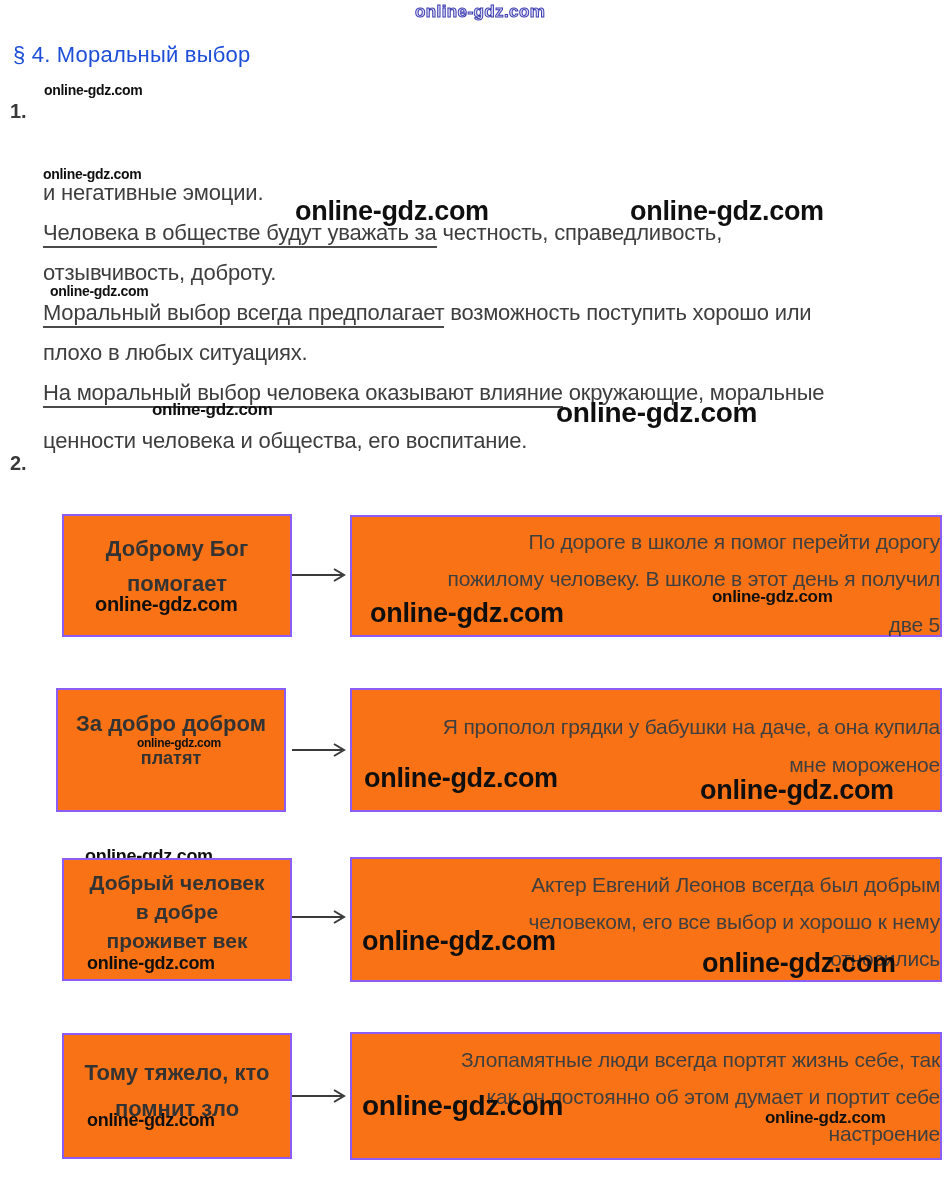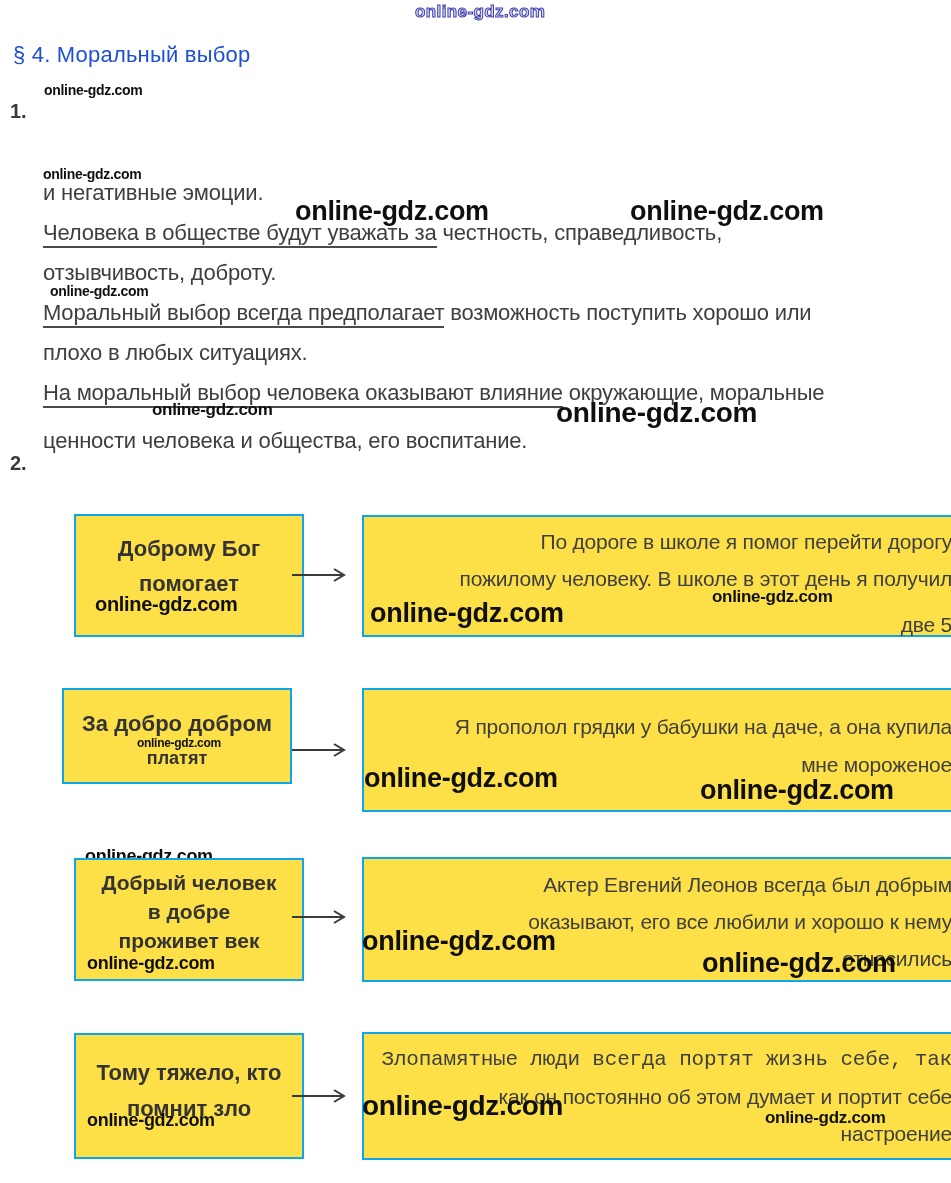--- a/index.html
+++ b/index.html
@@ -15,21 +15,21 @@
     -webkit-text-stroke:1px #3d3db2;
     font-weight:bold;letter-spacing:0.4px;
   }
   
   .heading{font-size:22px;font-weight:normal;color:#1d4ed8;letter-spacing:0.2px;}
   .tasknum{font-size:20px;font-weight:bold;color:#3a3a3a;}
   
   .pline{position:absolute;left:43px;font-size:22px;color:#3e3e3e;white-space:nowrap;letter-spacing:-0.2px;}
   .u{border-bottom:2px solid #4a4a4a;padding-bottom:1px;}
   
-  .dbox{position:absolute;border:2px solid #0ea5e9;background:#fde047;box-sizing:border-box;margin-left:12px;}
+  .dbox{position:absolute;border:2px solid #8b5cf6;background:#f97316;box-sizing:border-box;}
   .pv-line{position:absolute;left:0;right:0;text-align:center;font-weight:bold;color:#333333;white-space:nowrap;}
   .ex-line{position:absolute;left:0;right:0;text-align:right;font-size:21px;color:#3f3f3f;white-space:nowrap;letter-spacing:-0.2px;}
   .arrow{position:absolute;}
 </style>
 </head>
 <body>
 
 <div class="page">
 
   <div class="abs wm-blue" style="left:415px;top:2px;font-size:17px;">online-gdz.com</div>
@@ -64,21 +64,21 @@
     <path d="M1 8 H51 M43 2 L53 8 L43 14" stroke="#3a3a3a" stroke-width="2" fill="none"></path>
   </svg>
   <div class="dbox" style="left:350px;top:515px;width:592px;height:122px;">
     <div class="ex-line" style="top:13px;">По дороге в школе я помог перейти дорогу</div>
     <div class="ex-line" style="top:50px;">пожилому человеку. В школе в этот день я получил</div>
     <div class="ex-line" style="top:96px;">две 5</div>
   </div>
   <div class="wm" style="left:370px;top:598px;font-size:27px;">online-gdz.com</div>
   <div class="wm" style="left:712px;top:587px;font-size:17px;">online-gdz.com</div>
 
-  <div class="dbox" style="left:50px;top:688px;width:230px;height:96px;">
+  <div class="dbox" style="left:56px;top:688px;width:230px;height:124px;">
     <div class="pv-line" style="top:21px;font-size:22px;">За добро добром</div>
     <div class="pv-line" style="top:58px;font-size:18px;">платят</div>
   </div>
   <div class="wm" style="left:137px;top:736px;font-size:12px;">online-gdz.com</div>
   <svg class="arrow" style="left:291px;top:742px;" width="60" height="16">
     <path d="M1 8 H51 M43 2 L53 8 L43 14" stroke="#3a3a3a" stroke-width="2" fill="none"></path>
   </svg>
   <div class="dbox" style="left:350px;top:688px;width:592px;height:124px;">
     <div class="ex-line" style="top:25px;">Я прополол грядки у бабушки на даче, а она купила</div>
     <div class="ex-line" style="top:63px;">мне мороженое</div>
@@ -91,35 +91,35 @@
     <div class="pv-line" style="top:11px;font-size:21px;">Добрый человек</div>
     <div class="pv-line" style="top:40px;font-size:21px;">в добре</div>
     <div class="pv-line" style="top:69px;font-size:21px;">проживет век</div>
   </div>
   <div class="wm" style="left:87px;top:953px;font-size:18px;">online-gdz.com</div>
   <svg class="arrow" style="left:291px;top:909px;" width="60" height="16">
     <path d="M1 8 H51 M43 2 L53 8 L43 14" stroke="#3a3a3a" stroke-width="2" fill="none"></path>
   </svg>
   <div class="dbox" style="left:350px;top:857px;width:592px;height:125px;">
     <div class="ex-line" style="top:14px;">Актер Евгений Леонов всегда был добрым</div>
-    <div class="ex-line" style="top:51px;">оказывают, его все любили и хорошо к нему</div>
+    <div class="ex-line" style="top:51px;">человеком, его все выбор и хорошо к нему</div>
     <div class="ex-line" style="top:88px;">относились</div>
   </div>
   <div class="wm" style="left:362px;top:926px;font-size:27px;">online-gdz.com</div>
   <div class="wm" style="left:702px;top:948px;font-size:27px;">online-gdz.com</div>
 
   <div class="dbox" style="left:62px;top:1033px;width:230px;height:126px;">
     <div class="pv-line" style="top:25px;font-size:22px;">Тому тяжело, кто</div>
     <div class="pv-line" style="top:61px;font-size:22px;">помнит зло</div>
   </div>
   <div class="wm" style="left:87px;top:1110px;font-size:18px;">online-gdz.com</div>
   <svg class="arrow" style="left:291px;top:1088px;" width="60" height="16">
     <path d="M1 8 H51 M43 2 L53 8 L43 14" stroke="#3a3a3a" stroke-width="2" fill="none"></path>
   </svg>
   <div class="dbox" style="left:350px;top:1032px;width:592px;height:128px;">
-    <div class="ex-line" style="top:14px;font-family:Liberation Mono, monospace;">Злопамятные люди всегда портят жизнь себе, так</div>
+    <div class="ex-line" style="top:14px;">Злопамятные люди всегда портят жизнь себе, так</div>
     <div class="ex-line" style="top:51px;">как он постоянно об этом думает и портит себе</div>
     <div class="ex-line" style="top:88px;">настроение</div>
   </div>
   <div class="wm" style="left:362px;top:1090px;font-size:28px;">online-gdz.com</div>
   <div class="wm" style="left:765px;top:1108px;font-size:17px;">online-gdz.com</div>
 
 </div>
 
 </body></html>

